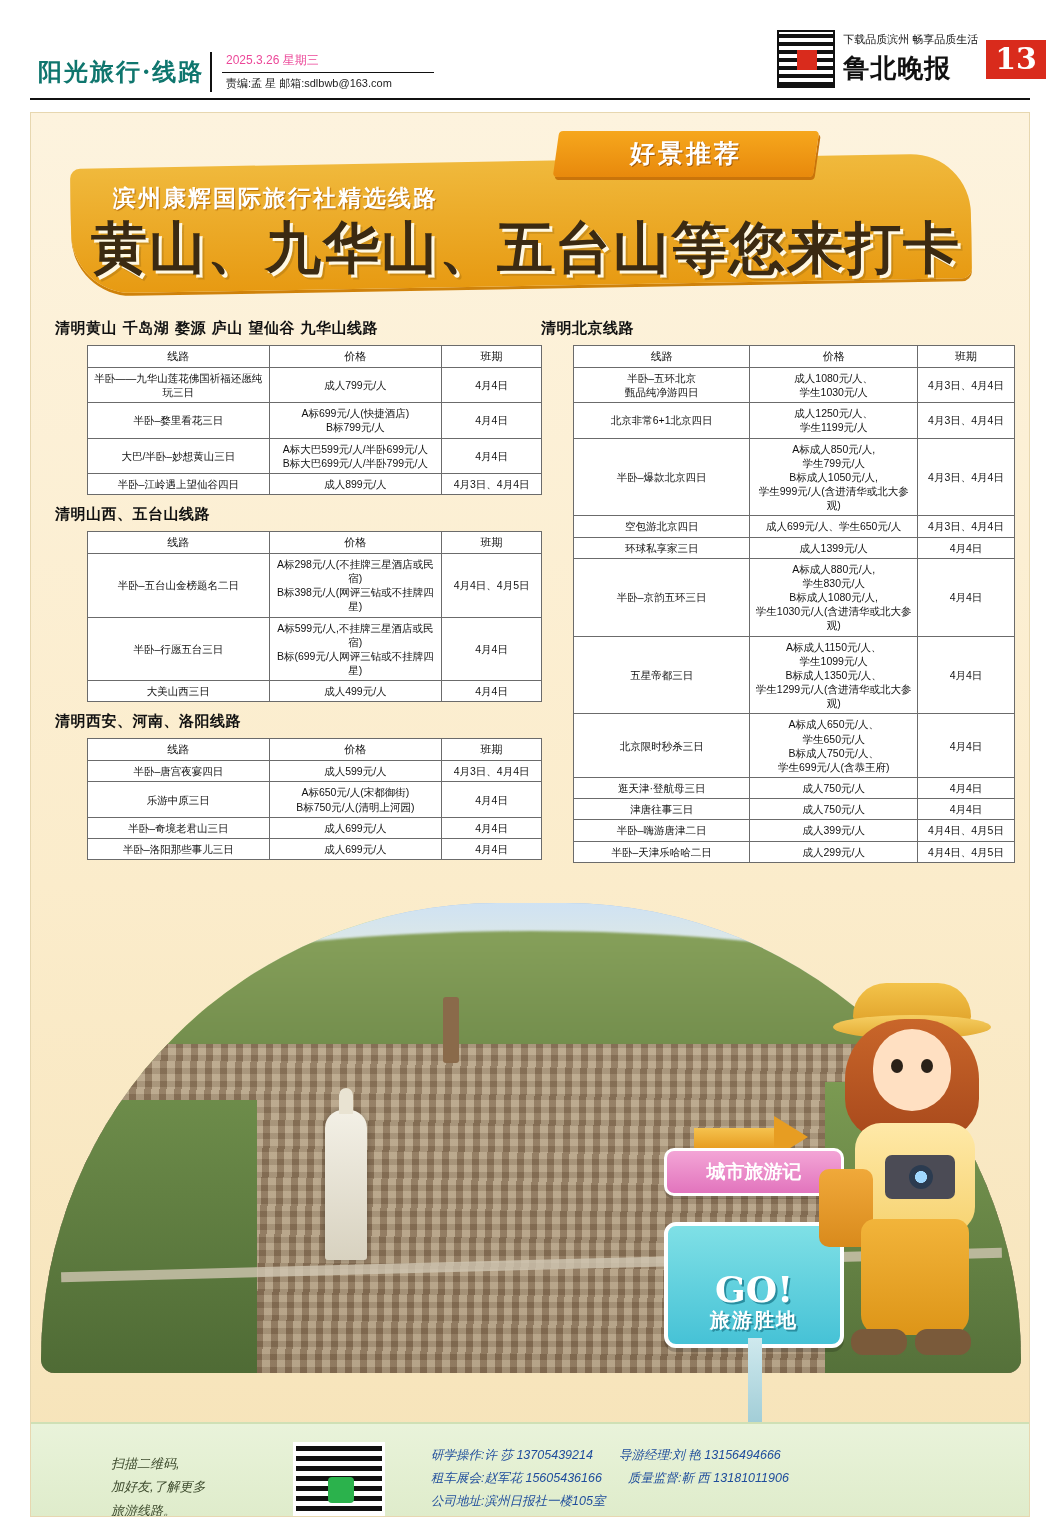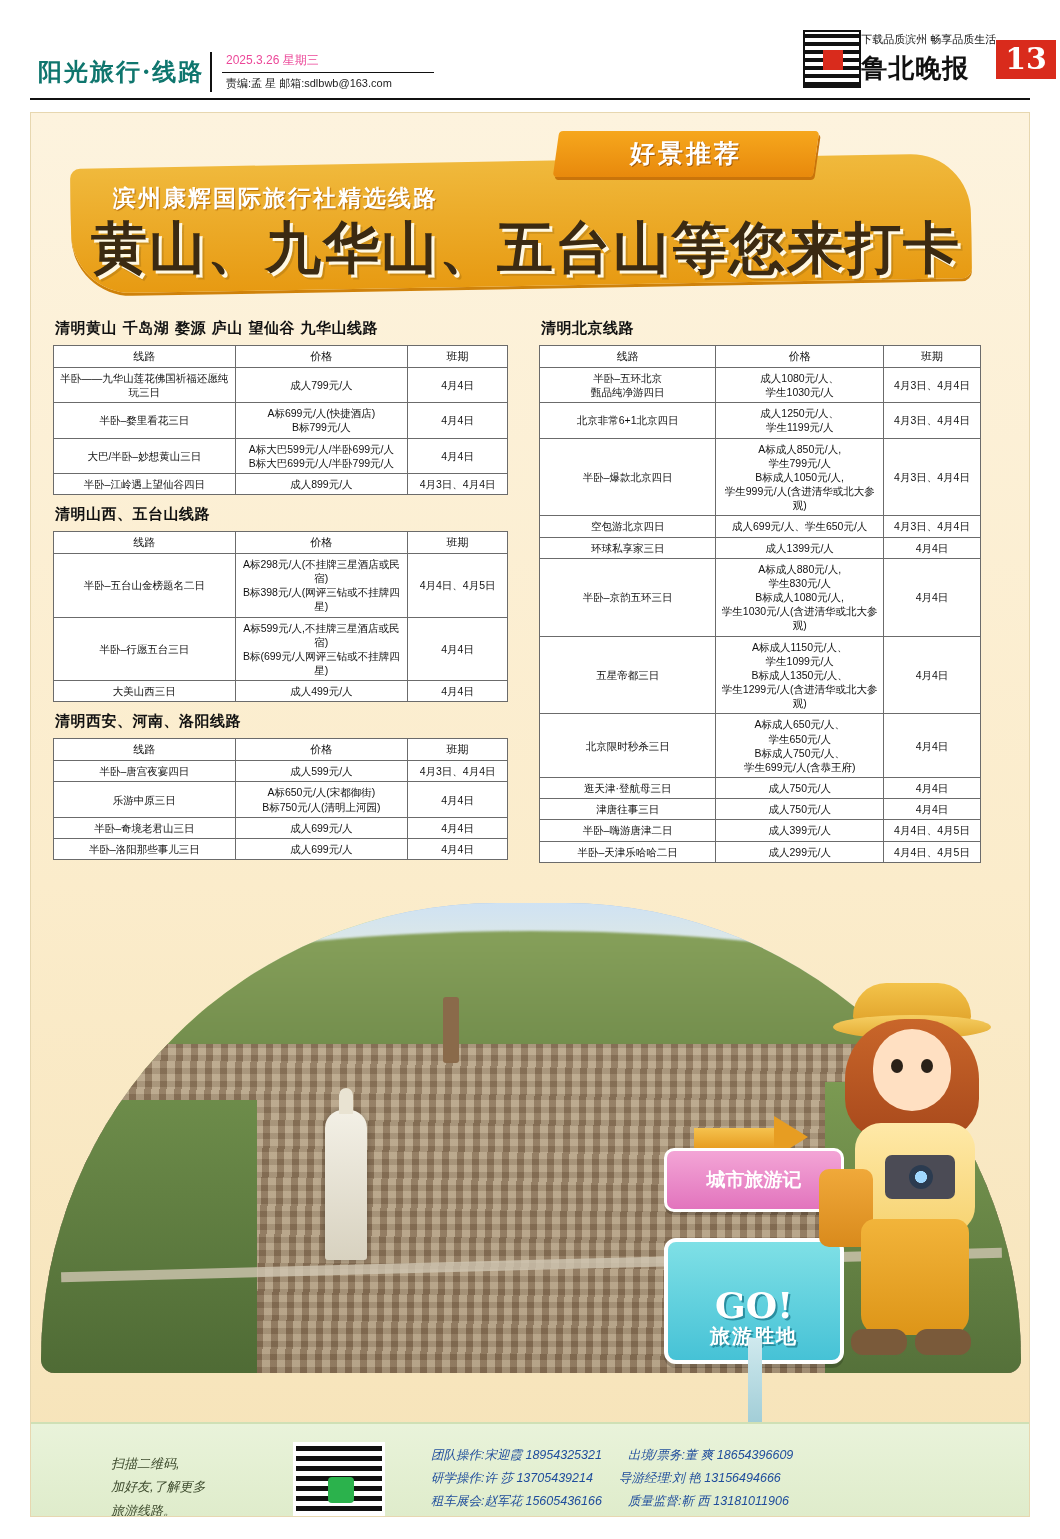--- a/index.html
+++ b/index.html
@@ -15,21 +15,21 @@
   .mast-rule { position:absolute; left:30px; top:98px; width:1000px; height:2px; background:#111; }
   .mast-title {
     position:absolute; left:38px; top:56px; font-size:24px; font-weight:bold;
     letter-spacing:2px; font-family:"DejaVu Serif","Liberation Serif",serif; color:#0f766e;
   }
   .mast-divider { position:absolute; left:210px; top:52px; width:2px; height:40px; background:#111; }
   .mast-date { position:absolute; left:226px; top:52px; font-size:12px; color:#ec4899; }
   .mast-editor { position:absolute; left:226px; top:76px; font-size:11px; color:#222; }
   .mast-rule2 { position:absolute; left:222px; top:72px; width:212px; height:1px; background:#111; }
 
-  .mast-right { position:absolute; right:4px; top:30px; display:flex; align-items:center; }
+  .mast-right { position:absolute; right:14px; top:30px; display:flex; align-items:center; gap:8px; }
   .qr-block { width:58px; height:58px; background:
     repeating-linear-gradient(0deg,#111 0 4px,#fff 4px 8px),
     repeating-linear-gradient(90deg,#111 0 4px,transparent 4px 8px);
     border:2px solid #111; position:relative; }
   .qr-block::after{content:"";position:absolute;left:18px;top:18px;width:20px;height:20px;background:#d92b1c;}
   .mast-slogan { font-size:11px; color:#111; margin-bottom:4px; }
   .paper-name {
     font-family:Liberation Sans, sans-serif; font-weight:bold;
     font-size:26px; color:#111; letter-spacing:1px;
   }
@@ -78,21 +78,21 @@
 
   
   .cols { position:absolute; left:0; top:196px; width:1000px; height:580px; }
   .colL { position:absolute; left:22px; top:0; width:455px; }
   .colR { position:absolute; left:508px; top:0; width:442px; }
 
   .sec-title {
     font-size:15px; font-weight:bold; color:#111; margin:10px 0 7px 2px;
     font-family:"DejaVu Serif","Liberation Serif",serif; letter-spacing:.5px;
   }
-  table.rt { width:100%; border-collapse:collapse; background:#fff; }
+  table.rt { width:100%; border-collapse:collapse; background:#fff;margin-left:34px; }
   table.rt th, table.rt td {
     border:1px solid #6b6b6b; font-size:10.5px; color:#111;
     text-align:center; padding:3px 2px; line-height:1.35;
   }
   table.rt th { font-weight:normal; font-size:11px; background:#fff; }
   table.rt td.l { text-align:center; }
   .nowrapline { display:block; }
 
   
   .photo {
@@ -150,21 +150,21 @@
   .m-bag { position:absolute; left:8px; top:186px; width:54px; height:78px;
     background:linear-gradient(#f0a93a,#d98a1c); border-radius:10px; }
   .m-shoe1, .m-shoe2 { position:absolute; top:346px; width:56px; height:26px;
     background:#7a5a3a; border-radius:12px; }
   .m-shoe1 { left:40px; } .m-shoe2 { left:104px; }
 
   
   .sign { position:absolute; right:185px; top:1035px; width:180px; }
   .sign-top {
     background:linear-gradient(#f3a5d6,#e274bd); color:#fff; font-weight:bold;
-    font-size:19px; text-align:center; padding:16px 6px; border:3px solid #fff;
+    font-size:19px; text-align:center; padding:8px 6px; border:3px solid #fff;
     border-radius:10px; box-shadow:0 3px 0 rgba(0,0,0,.18);
     font-family:"DejaVu Serif","Liberation Serif",serif;
   }
   .sign-main {
     margin-top:26px; background:linear-gradient(#7fe0e6,#46c2d6); border:4px solid #fff;
     border-radius:12px; text-align:center; padding:8px 6px 10px 6px;
     box-shadow:0 4px 0 rgba(0,0,0,.18);
   }
   .sign-go { font-size:36px; font-weight:bold; color:#fff; line-height:1;
     text-shadow:2px 2px 0 #2a8ea0; font-family:"DejaVu Serif","Liberation Serif",serif;margin-top:37px; }
@@ -725,20 +725,19 @@
     <div class="m-shoe1"></div>
     <div class="m-shoe2"></div>
   </div>
 
   <div class="footer">
     <div class="footer-left" style="white-space:pre-line;">扫描二维码,
 加好友,了解更多
 旅游线路。</div>
     <div class="footer-qr"></div>
     <div class="footer-right">
-        <div class="fr-row"><span>团队操作:宋迎霞 18954325321</span><span class="fr-col2">出境/票务:董 爽 18654396609</span></div>
         <div class="fr-row"><span>研学操作:许 莎 13705439214</span><span class="fr-col2">导游经理:刘 艳 13156494666</span></div>
         <div class="fr-row"><span>租车展会:赵军花 15605436166</span><span class="fr-col2">质量监督:靳 西 13181011906</span></div>
         <div class="fr-row">公司地址:滨州日报社一楼105室</div>
       </div>
   </div>
 
 </div>
 
 </body></html>

